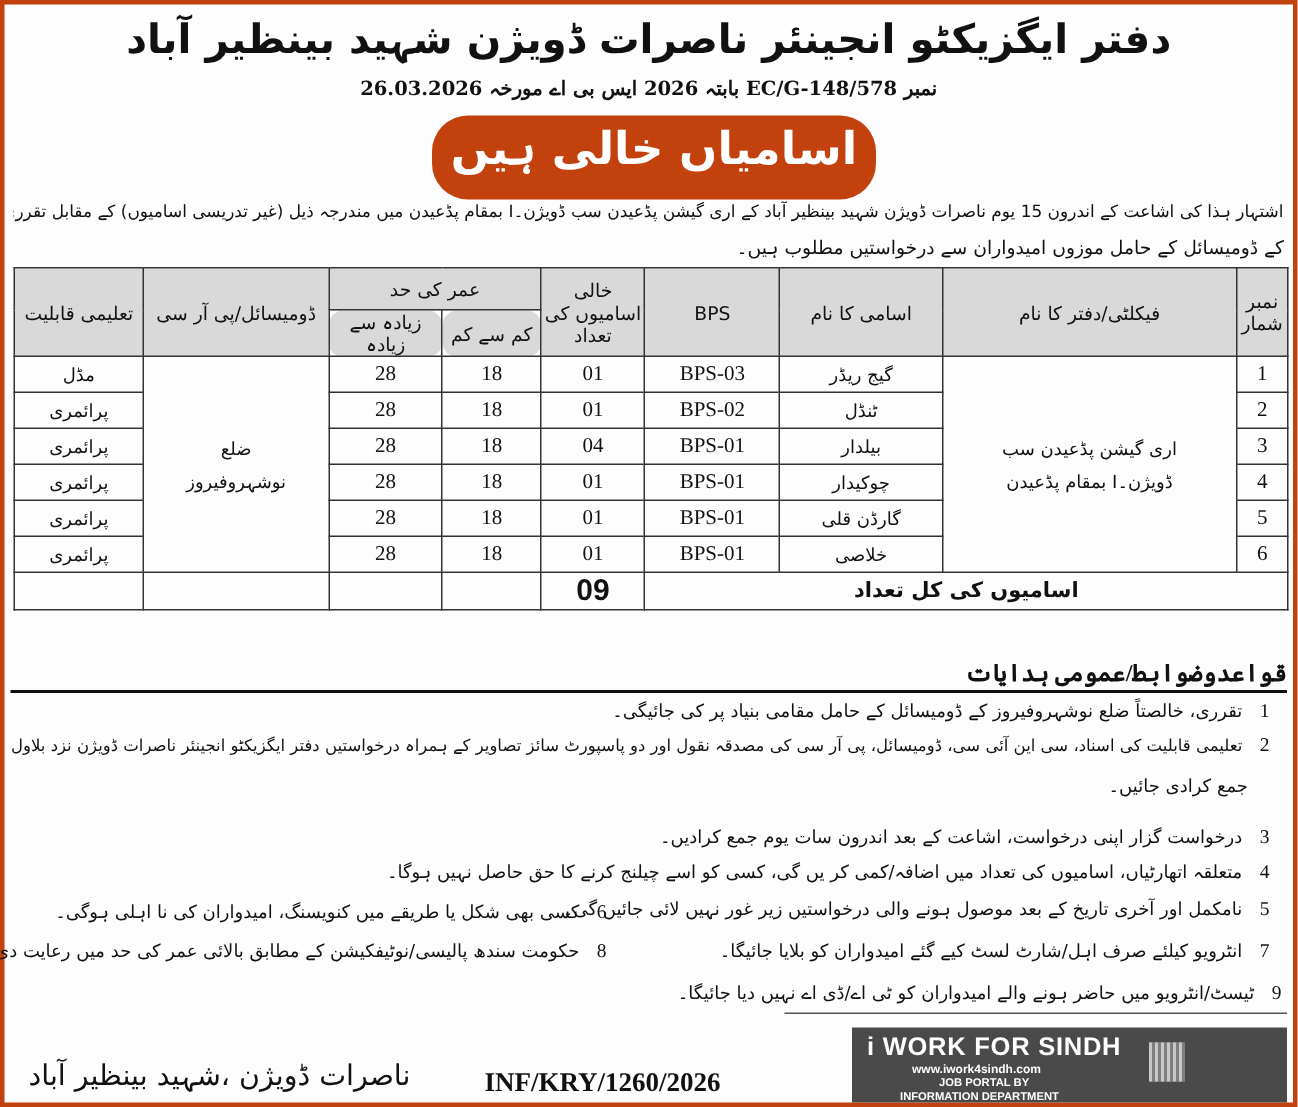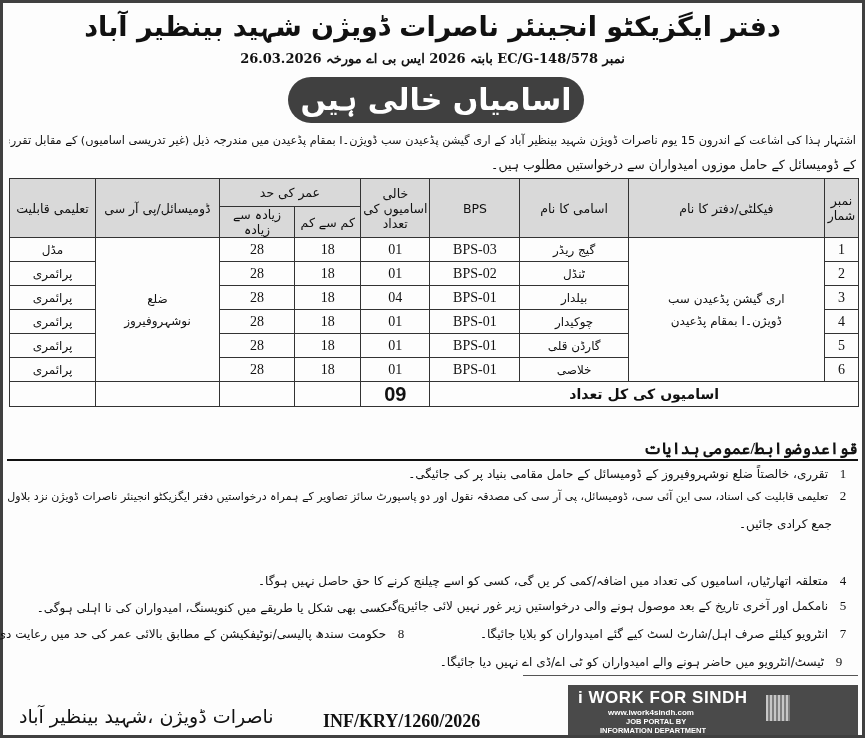--- a/index.html
+++ b/index.html
@@ -1,26 +1,26 @@
 <!DOCTYPE html>
 <html><head>
 <meta charset="utf-8">
 <style>
   html,body{margin:0;padding:0;background:#fff;}
   body{width:865px;height:738px;overflow:hidden;font-family:"DejaVu Sans",sans-serif;color:#111;}
-  .page{position:absolute;left:0;top:0;width:859px;height:732px;border:3px solid #404040;background:#fdfdfd;box-sizing:content-box;}
+  .page{position:absolute;left:0;top:0;width:859px;height:732px;border:3px solid #c2410c;background:#fdfdfd;box-sizing:content-box;}
   .title{position:absolute;top:4px;left:0;right:0;text-align:center;font-size:27px;font-weight:bold;direction:rtl;line-height:40px;}
   .refline{position:absolute;top:48px;left:0;right:0;text-align:center;font-size:13px;font-weight:bold;direction:rtl;font-family:"DejaVu Serif",serif;}
-  .banner{position:absolute;top:74px;left:285px;width:296px;height:46px;background:#404040;border-radius:24px;color:#fff;text-align:center;font-size:30px;font-weight:bold;line-height:46px;direction:rtl;}
+  .banner{position:absolute;top:74px;left:285px;width:296px;height:56px;background:#c2410c;border-radius:24px;color:#fff;text-align:center;font-size:30px;font-weight:bold;line-height:46px;direction:rtl;}
   .intro{position:absolute;top:126px;left:6px;right:6px;direction:rtl;font-size:12.5px;line-height:24px;text-align:justify;}
   table.vac{position:absolute;top:175px;left:6px;width:850px;border-collapse:collapse;direction:rtl;font-size:13px;}
   table.vac th,table.vac td{border:1px solid #333;text-align:center;padding:0;}
   table.vac th{background:#d9d9d9;font-weight:normal;font-size:12.5px;}
   table.vac thead tr.h1 th{height:27px;}
-  table.vac thead tr.h2 th{height:27px;}
+  table.vac thead tr.h2 th{height:27px;border-radius:10px;}
   table.vac tbody td{height:23px;font-family:"Liberation Serif",serif;font-size:14px;}
   table.vac td.urdu{font-family:"DejaVu Sans",sans-serif;font-size:12px;}
   table.vac tr.total td{height:24px;font-weight:bold;font-family:"Liberation Sans",sans-serif;font-size:20px;}
   .rules-title{position:absolute;top:436px;right:4px;font-size:16px;font-weight:bold;direction:rtl;border-bottom:2px solid #111;padding-bottom:1px;width:851px;text-align:right;font-family:Liberation Serif, serif;}
   .rule{position:absolute;direction:rtl;font-size:12px;line-height:18px;white-space:nowrap;}
   .rule .num{display:inline-block;width:22px;text-align:center;font-family:"Liberation Serif",serif;font-size:13px;}
   .hr{position:absolute;height:1px;background:#555;}
   .sign{position:absolute;direction:rtl;}
   .footer-box{position:absolute;left:565px;top:682px;width:290px;height:50px;background:#4a4a4a;color:#ffffff;font-family:"Liberation Sans",sans-serif;}
   .footer-box .brand{position:absolute;left:10px;top:3px;font-weight:bold;font-size:17px;letter-spacing:0.5px;}
@@ -136,41 +136,45 @@
     <span class="num">1</span>
     <span>تقرری، خالصتاً ضلع نوشہروفیروز کے ڈومیسائل کے حامل مقامی بنیاد پر کی جائیگی۔</span>
   </div>
   <div class="rule" style="top:484px;right:8px;width:848px;overflow:hidden;">
     <span class="num">2</span>
     <span style="font-size:11px;">تعلیمی قابلیت کی اسناد، سی این آئی سی، ڈومیسائل، پی آر سی کی مصدقہ نقول اور دو پاسپورٹ سائز تصاویر کے ہمراہ درخواستیں دفتر ایگزیکٹو انجینئر ناصرات ڈویژن نزد بلاول اسپورٹس اسٹیڈیم شہید بینظیر آباد کو</span>
   </div>
   <div class="rule" style="top:512px;right:30px;">
     <span>جمع کرادی جائیں۔</span>
   </div>
+  <div class="rule" style="top:546px;right:8px;">
+    <span class="num">3</span>
+    <span>درخواست گزار اپنی درخواست، اشاعت کے بعد اندرون سات یوم جمع کرادیں۔</span>
+  </div>
   <div class="rule" style="top:569px;right:8px;">
     <span class="num">4</span>
     <span>متعلقہ اتھارٹیاں، اسامیوں کی تعداد میں اضافہ/کمی کر یں گی، کسی کو اسے چیلنج کرنے کا حق حاصل نہیں ہوگا۔</span>
   </div>
   <div class="rule" style="top:594px;right:8px;">
     <span class="num">5</span>
     <span>نامکمل اور آخری تاریخ کے بعد موصول ہونے والی درخواستیں زیر غور نہیں لائی جائیں گی۔</span>
   </div>
   <div class="rule" style="top:596px;right:450px;">
     <span class="num">6</span>
     <span>کسی بھی شکل یا طریقے میں کنویسنگ، امیدواران کی نا اہلی ہوگی۔</span>
   </div>
   <div class="rule" style="top:622px;right:8px;">
     <span class="num">7</span>
     <span>انٹرویو کیلئے صرف اہل/شارٹ لسٹ کیے گئے امیدواران کو بلایا جائیگا۔</span>
   </div>
   <div class="rule" style="top:622px;right:450px;">
     <span class="num">8</span>
     <span>حکومت سندھ پالیسی/نوٹیفکیشن کے مطابق بالائی عمر کی حد میں رعایت دی جائیگی۔</span>
   </div>
-  <div class="rule" style="top:650px;right:12px;">
+  <div class="rule" style="top:650px;right:0;">
     <span class="num">9</span>
     <span>ٹیسٹ/انٹرویو میں حاضر ہونے والے امیدواران کو ٹی اے/ڈی اے نہیں دیا جائیگا۔</span>
   </div>
   <div class="hr" style="top:672px;left:520px;width:335px;"></div>
 
   <div class="sign" style="top:702px;left:16px;font-size:19px;">ناصرات ڈویژن ،شہید بینظیر آباد</div>
 
   <div class="refcode">INF/KRY/1260/2026</div>
 
   <div class="footer-box">

